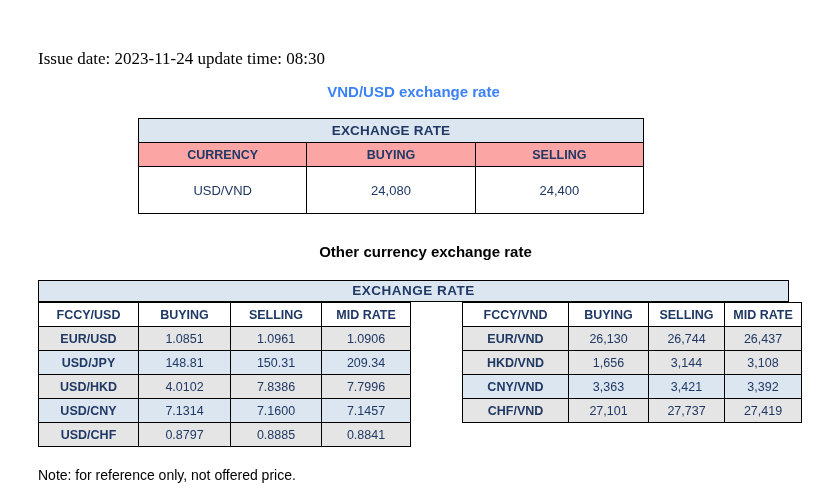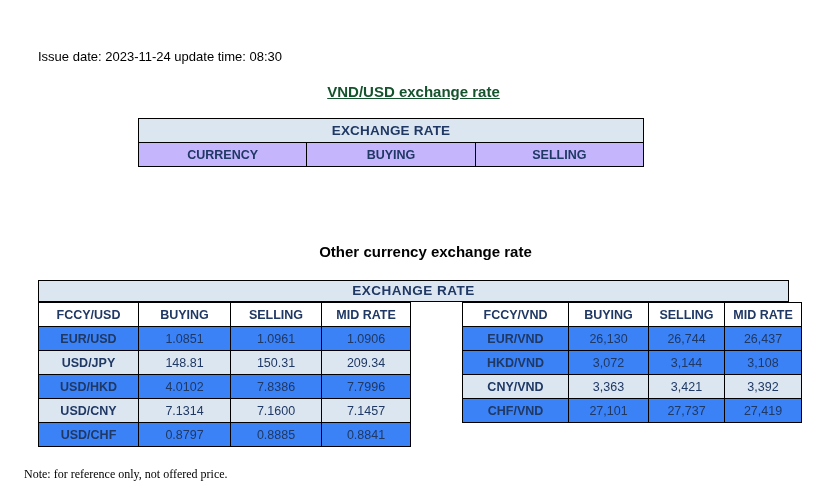--- a/index.html
+++ b/index.html
@@ -12,36 +12,35 @@
     background: #ffffff;
     font-family: "Liberation Sans", sans-serif;
     color: #000000;
     position: relative;
     overflow: hidden;
   }
   .issue-line {
     position: absolute;
     left: 38px;
     top: 49px;
-    font-family: Liberation Sans, sans-serif;
-    font-size: 13px;
+    font-family: Liberation Serif, serif;
+    font-size: 17px;
     color: #000000;
     letter-spacing: 0px;
     white-space: nowrap;
   }
   .title-main {
     position: absolute;
     top: 83px;
     left: 0;
     width: 827px;
     text-align: center;
     font-size: 15px;
     font-weight: bold;
-    color: #14532d;
-    text-decoration: underline;
+    color: #3b82f6;
   }
   .title-other {
     position: absolute;
     top: 243px;
     left: 0;
     width: 827px;
     text-align: center;
     font-size: 15px;
     font-weight: bold;
     color: #000000;
@@ -64,21 +63,21 @@
     font-size: 13px;
     color: #1F3864;
   }
   table.usd tr.head-band th {
     background: #DCE6F1;
     font-weight: bold;
     font-size: 13.5px;
     letter-spacing: .2px;
   }
   table.usd tr.col-head th {
-    background: #c4b5fd;
+    background: #fca5a5;
     font-weight: bold;
     font-size: 12.5px;
   }
   table.usd tr.data td {
     background: #ffffff;
     height: 44px;
     font-weight: normal;
     font-size: 13px;
   }
 
@@ -117,29 +116,29 @@
   }
   table.fccy thead th {
     background: #ffffff;
     font-weight: bold;
     font-size: 12.5px;
   }
   table.fccy td.pair {
     font-weight: bold;
     text-align: center;
   }
-  table.fccy tr.odd td  { background: #3b82f6; }
+  table.fccy tr.odd td  { background: #e5e5e5; }
   table.fccy tr.even td { background: #DCE6F1; }
 
   .note {
     position: absolute;
-    left: 24px;
+    left: 38px;
     top: 467px;
-    font-family: Liberation Serif, serif;
-    font-size: 12px;
+    font-family: Liberation Sans, sans-serif;
+    font-size: 14px;
     color: #000000;
     white-space: nowrap;
   }
 </style>
 </head>
 <body>
 
 <div class="issue-line">Issue date: 2023-11-24 update time: 08:30</div>
 
 <div class="title-main">VND/USD exchange rate</div>
@@ -147,20 +146,25 @@
 <table class="usd">
   <tbody>
       <tr class="head-band">
     <th colspan="3">EXCHANGE RATE</th>
   </tr>
   <tr class="col-head">
     <th style="width:178px">CURRENCY</th>
     <th style="width:148px">BUYING</th>
     <th style="width:180px">SELLING</th>
   </tr>
+  <tr class="data">
+    <td>USD/VND</td>
+    <td>24,080</td>
+    <td>24,400</td>
+  </tr>
 </tbody>
   </table>
 
 <div class="title-other">Other currency exchange rate</div>
 
 <div class="band">EXCHANGE  RATE</div>
 
 <table class="fccy left">
   <thead>
     <tr>
@@ -215,21 +219,21 @@
   </thead>
   <tbody>
     <tr class="odd">
       <td class="pair">EUR/VND</td>
       <td>26,130</td>
       <td>26,744</td>
       <td>26,437</td>
     </tr>
     <tr class="odd">
       <td class="pair">HKD/VND</td>
-      <td>3,072</td>
+      <td>1,656</td>
       <td>3,144</td>
       <td>3,108</td>
     </tr>
     <tr class="even">
       <td class="pair">CNY/VND</td>
       <td>3,363</td>
       <td>3,421</td>
       <td>3,392</td>
     </tr>
     <tr class="odd">

